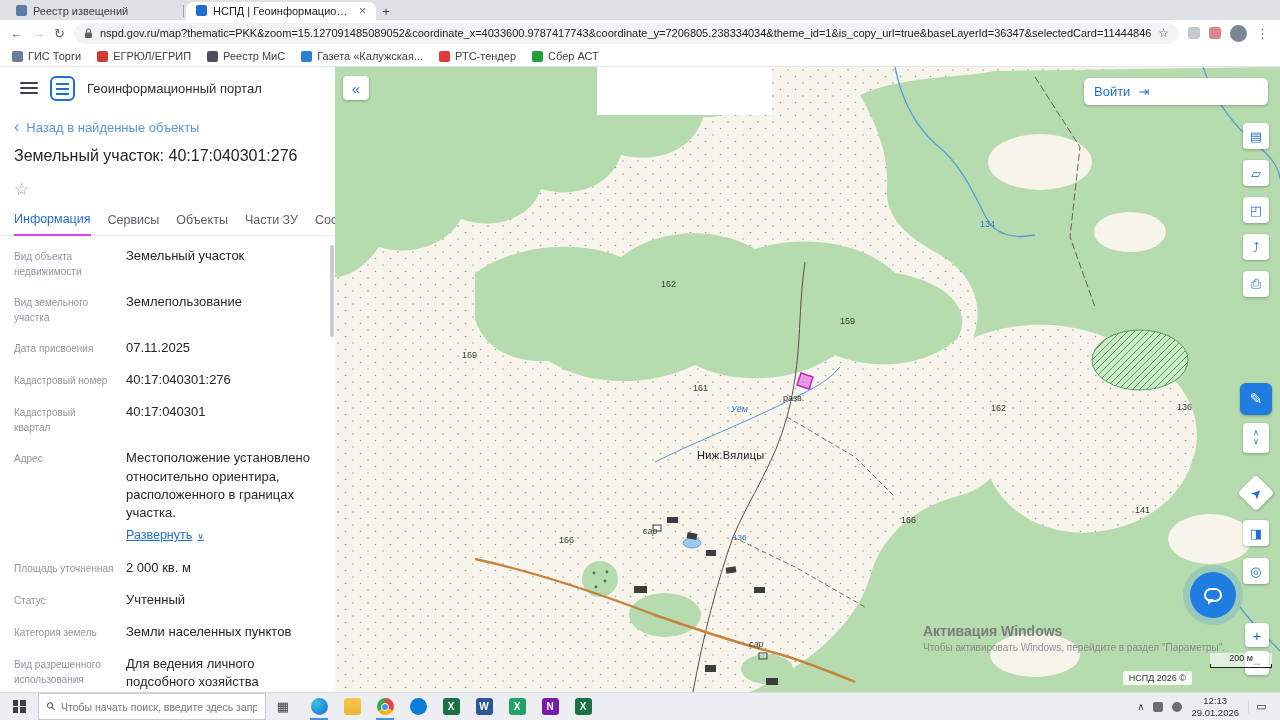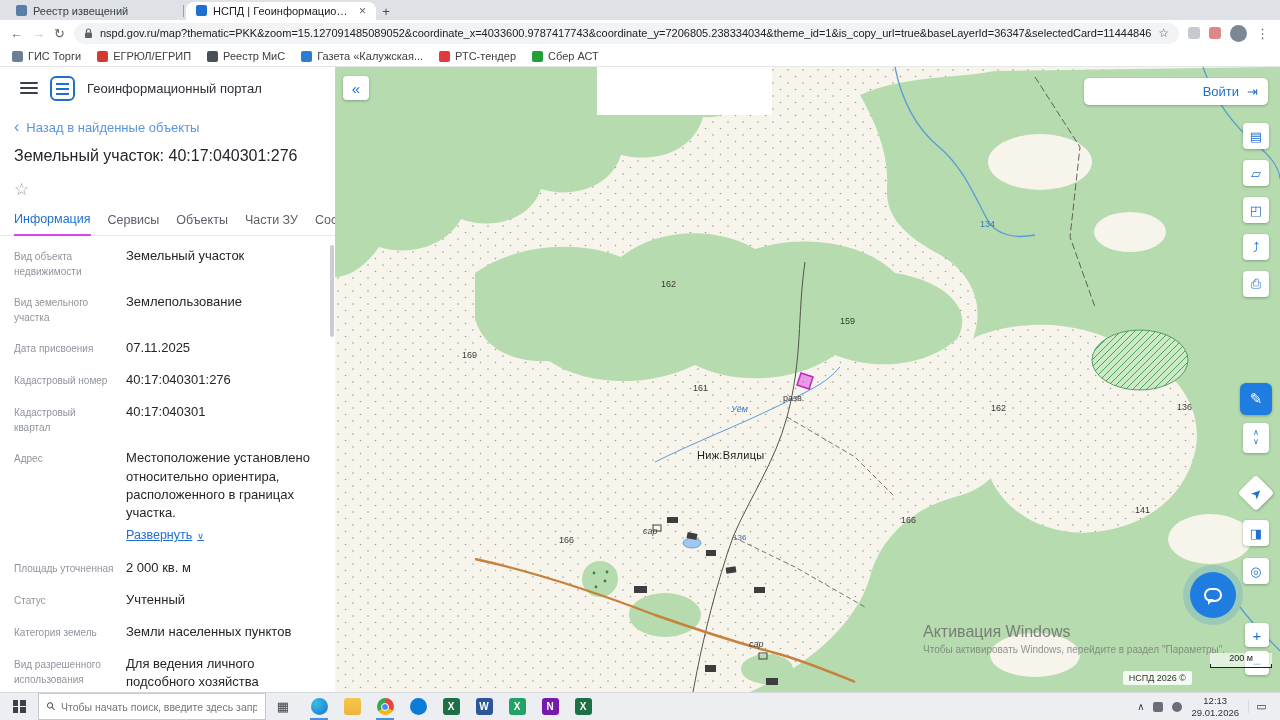--- a/index.html
+++ b/index.html
@@ -59,29 +59,29 @@
   
   .map { flex:1; position:relative; background:#f7f4ec; overflow:hidden; }
   .map > svg { position:absolute; inset:0; }
   .mlabel { position:absolute; font-size:9px; color:#3a3a34; white-space:nowrap; }
   .mlabel.blue { color:#3a77c2; }
   .mlabel.it { font-style:italic; }
   .mvillage { position:absolute; font-size:11px; color:#1d1d1d; letter-spacing:.3px; white-space:nowrap; }
 
   .ctl { position:absolute; background:#fff; border-radius:4px; box-shadow:0 1px 3px rgba(0,0,0,.28); display:grid; place-items:center; color:#1f6fd0; width:26px; height:26px; font-size:13px; }
   .collapse { left:8px; top:9px; height:24px; font-size:15px; }
-  .login { position:absolute; top:11px; right:12px; width:184px; height:27px; background:#fff; border-radius:5px; box-shadow:0 1px 3px rgba(0,0,0,.25); display:flex; align-items:center; justify-content:flex-end; gap:8px; padding:0 10px; color:#1f6fd0; font-size:13px; }
+  .login { position:absolute; top:11px; right:12px; width:184px; height:27px; background:#fff; border-radius:5px; box-shadow:0 1px 3px rgba(0,0,0,.25); display:flex; align-items:center; gap:8px; padding:0 10px; color:#1f6fd0; font-size:13px; }
   .login .arr { font-size:13px; }
   .draw-btn { right:8px; top:316px; width:32px; height:32px; background:#1f7ce0; color:#fff; border-radius:6px; font-size:15px; }
   .navud { right:11px; top:356px; height:30px; flex-direction:column; display:flex; align-items:center; justify-content:center; font-size:8px; line-height:1.1; }
   .chat { position:absolute; right:44px; top:505px; width:46px; height:46px; border-radius:50%; background:#1f7ce0; box-shadow:0 0 0 7px rgba(37,123,227,.18); display:grid; place-items:center; }
   .chat .bubble { width:18px; height:14px; border:2px solid #fff; border-radius:7px; position:relative; }
   .chat .bubble::after { content:""; position:absolute; left:2px; bottom:-5px; border:3px solid transparent; border-top-color:#fff; border-left-color:#fff; }
   .wm { position:absolute; left:588px; top:556px; color:rgba(110,110,110,.85); }
-  .wm .l1 { font-size:16px; }
+  .wm .l1 { font-size:14px;font-weight:bold; }
   .wm .l2 { font-size:10px; margin-top:3px; color:rgba(120,120,120,.8); }
   .attrib { position:absolute; right:88px; bottom:7px; background:rgba(255,255,255,.85); font-size:9px; color:#333; padding:2px 6px; border-radius:2px; }
   .scalebar { position:absolute; right:8px; bottom:24px; width:62px; text-align:center; font-size:9px; color:#222; background:rgba(255,255,255,.6); }
   .scalebar .bar { height:4px; border-left:1px solid #222; border-right:1px solid #222; border-bottom:1px solid #222; margin-top:1px; }
 
   
   .taskbar { height:28px; background:#eceef2; border-top:1px solid #d6d9de; display:flex; align-items:stretch; }
   .start { width:38px; display:grid; place-items:center; }
   .winlogo { width:13px; height:13px; display:grid; grid-template-columns:1fr 1fr; grid-template-rows:1fr 1fr; gap:1.5px; }
   .winlogo span { background:#3b3f46; }

